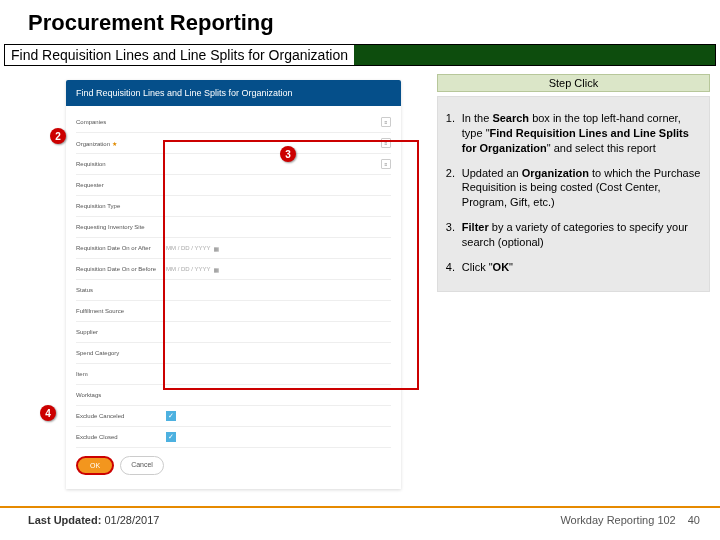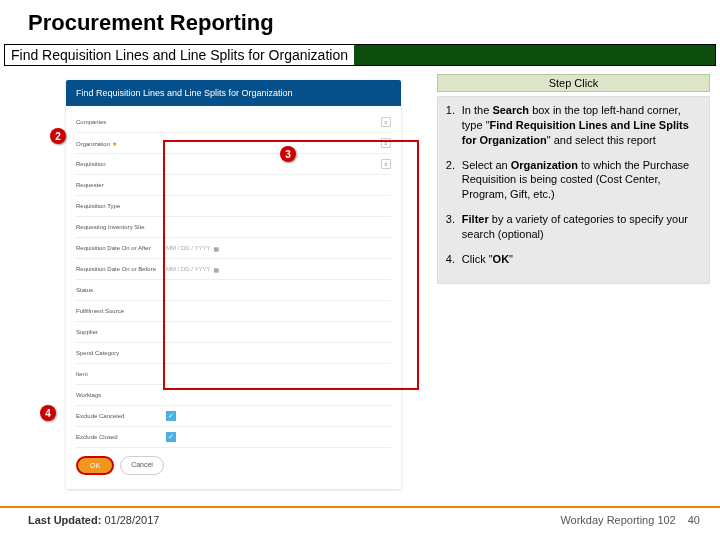--- a/index.html
+++ b/index.html
@@ -172,20 +172,21 @@
   .step-box {
     background: #e9e9e9;
     border: 1px solid #ddd;
     padding: 6px 8px 6px 8px;
     font-size: 11px;
     line-height: 1.35;
   }
   .step-box ol {
     list-style: none;
     counter-reset: step;
+    margin-top: 8px;
   }
   .step-box li {
     counter-increment: step;
     margin-bottom: 10px;
     padding-left: 16px;
     position: relative;
   }
   .step-box li::before {
     content: counter(step) ".";
     position: absolute;
@@ -321,21 +322,21 @@
   </div>
 
   <div class="right-col">
     <div class="step-header">Step Click</div>
     <div class="step-box">
       <ol>
         <li>
           <span>In the </span><b>Search</b><span> box in the top left-hand corner, type "</span><b>Find Requisition Lines and Line Splits for Organization</b><span>" and select this report</span>
         </li>
         <li>
-          <span>Select an </span><b>Organization</b><span> to which the Purchase Requisition is being costed (Cost Center, Program, Gift, etc.)</span>
+          <span>Updated an </span><b>Organization</b><span> to which the Purchase Requisition is being costed (Cost Center, Program, Gift, etc.)</span>
         </li>
         <li>
           <b>Filter</b><span> by a variety of categories to specify your search (optional)</span>
         </li>
         <li>
           <span>Click "</span><b>OK</b><span>"</span>
         </li>
       </ol>
     </div>
   </div>

